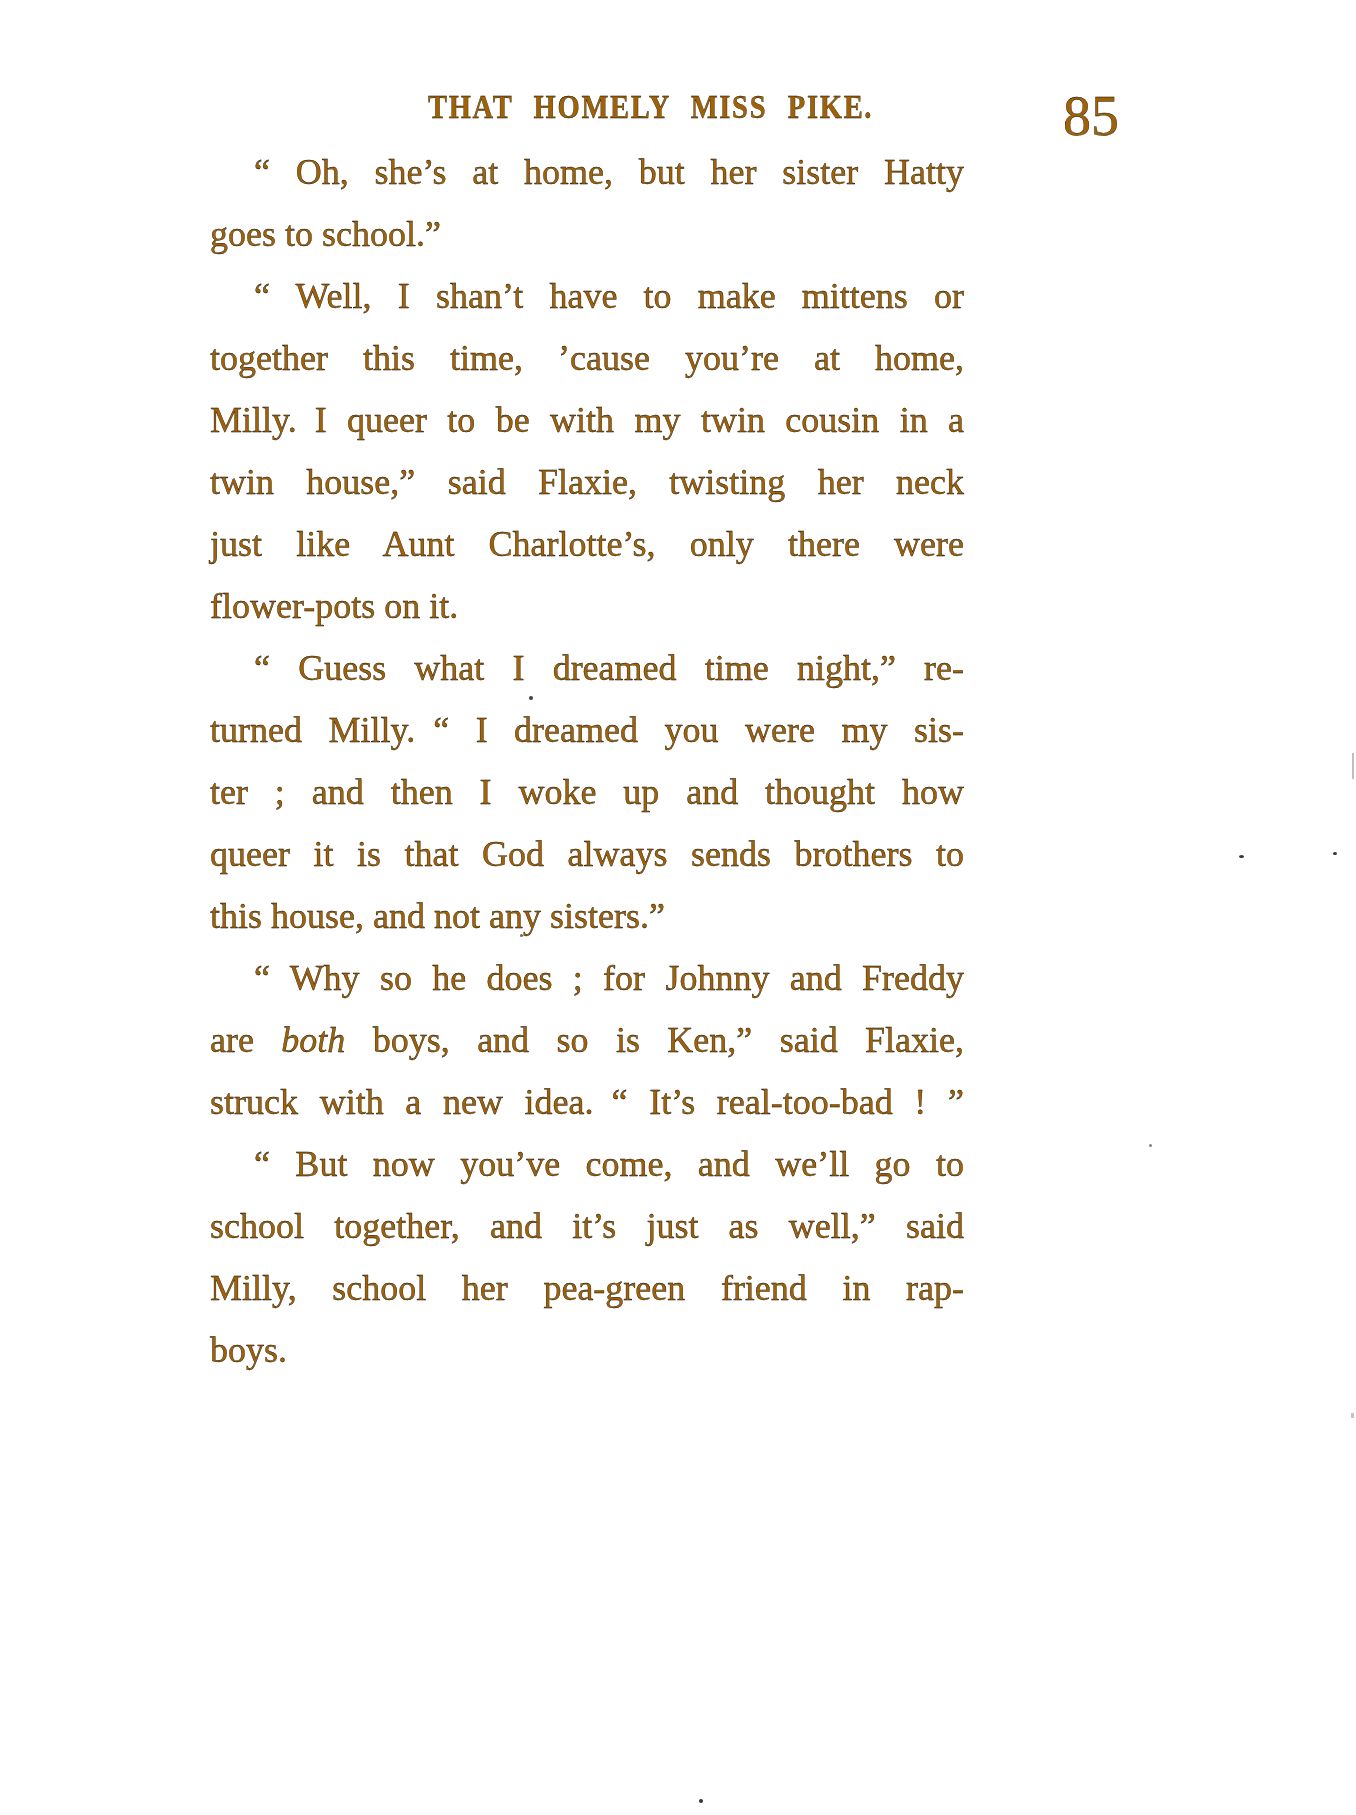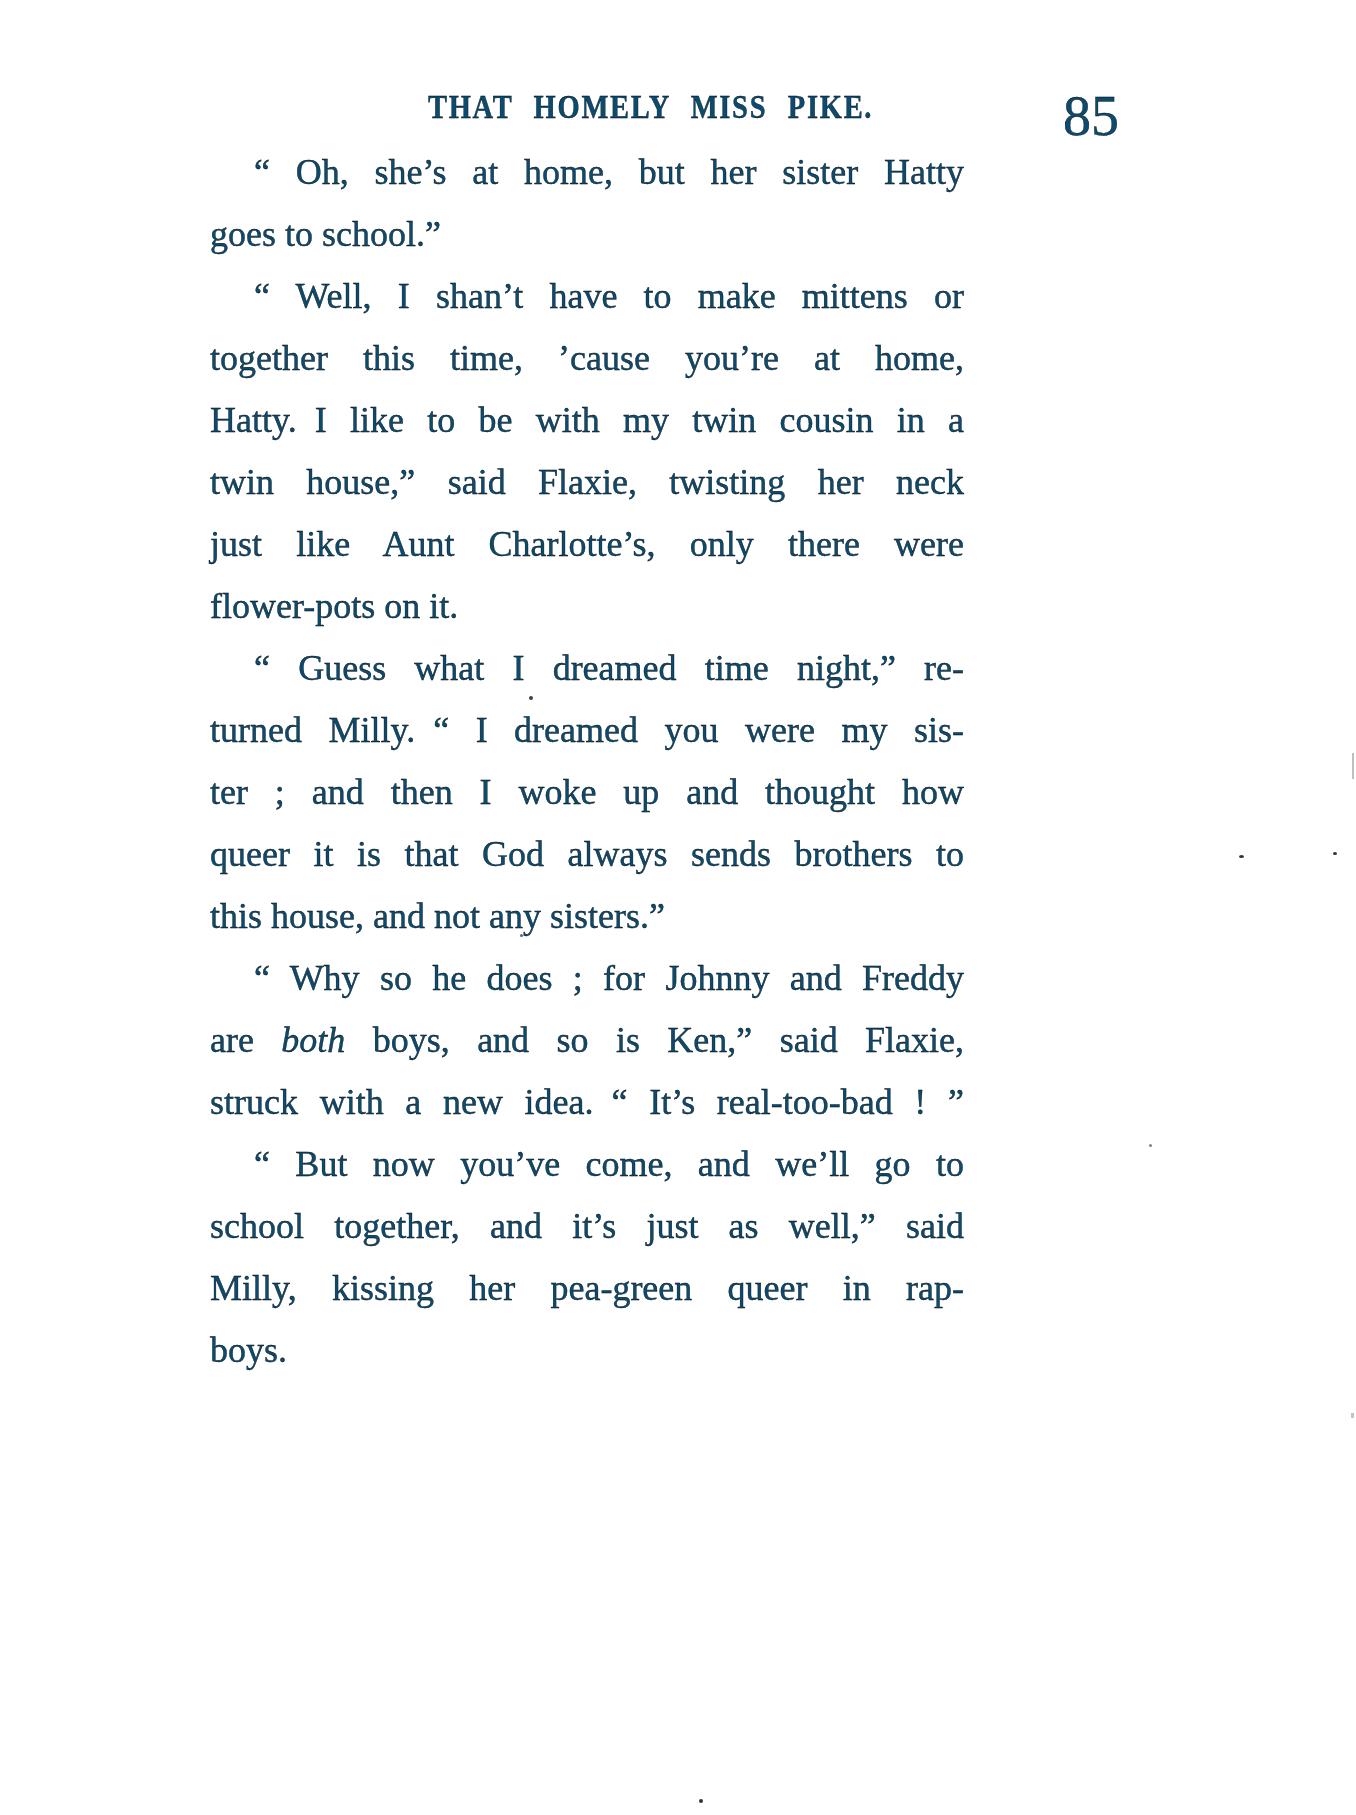--- a/index.html
+++ b/index.html
@@ -2,21 +2,21 @@
 <html><head>
 <meta charset="utf-8">
 <style>
   * { margin: 0; padding: 0; box-sizing: border-box; }
   html, body { background: #ffffff; }
   .page {
     position: relative;
     width: 1356px;
     height: 1815px;
     background: #ffffff;
-    color: #0c4a6e;
+    color: #a16207;
     font-family: "Liberation Serif", "DejaVu Serif", serif;
     overflow: hidden;
     -webkit-text-stroke: 0.35px #000;
   }
   .head-title {
     position: absolute;
     left: 428px;
     top: 90px;
     font-size: 34px;
     font-weight: 700;
@@ -65,21 +65,21 @@
   <div class="body-block">
 
     <div>
       <div class="line j indent">“ Oh, she’s at home, but her sister Hatty</div>
       <div class="line last">goes to school.”</div>
     </div>
 
     <div>
       <div class="line j indent">“ Well, I shan’t have to make mittens or</div>
       <div class="line j">together this time, ’cause you’re at home,</div>
-      <div class="line j">Hatty. I like to be with my twin cousin in a</div>
+      <div class="line j">Milly. I queer to be with my twin cousin in a</div>
       <div class="line j">twin house,” said Flaxie, twisting her neck</div>
       <div class="line j">just like Aunt Charlotte’s, only there were</div>
       <div class="line last">flower-pots on it.</div>
     </div>
 
     <div>
       <div class="line j indent">“ Guess what I dreamed time night,” re-</div>
       <div class="line j">turned Milly. “ I dreamed you were my sis-</div>
       <div class="line j">ter ; and then I woke up and thought how</div>
       <div class="line j">queer it is that God always sends brothers to</div>
@@ -88,21 +88,21 @@
 
     <div>
       <div class="line j indent">“ Why so he does ; for Johnny and Freddy</div>
       <div class="line j"><span>are </span><i>both</i><span> boys, and so is Ken,” said Flaxie,</span></div>
       <div class="line j">struck with a new idea. “ It’s real-too-bad ! ”</div>
     </div>
 
     <div>
       <div class="line j indent">“ But now you’ve come, and we’ll go to</div>
       <div class="line j">school together, and it’s just as well,” said</div>
-      <div class="line j">Milly, kissing her pea-green queer in rap-</div>
+      <div class="line j">Milly, school her pea-green friend in rap-</div>
       <div class="line last">boys.</div>
     </div>
 
   </div>
 
   <div class="speck" style="left:529px; top:696px; width:4px; height:4px; opacity:.75"></div>
   <div class="speck" style="left:520px; top:934px; width:3px; height:3px; opacity:.6"></div>
   <div class="speck" style="left:1239px; top:855px; width:5px; height:3px; opacity:.8"></div>
   <div class="speck" style="left:1333px; top:852px; width:4px; height:3px; opacity:.8"></div>
   <div class="speck" style="left:1149px; top:1144px; width:3px; height:3px; opacity:.5"></div>

